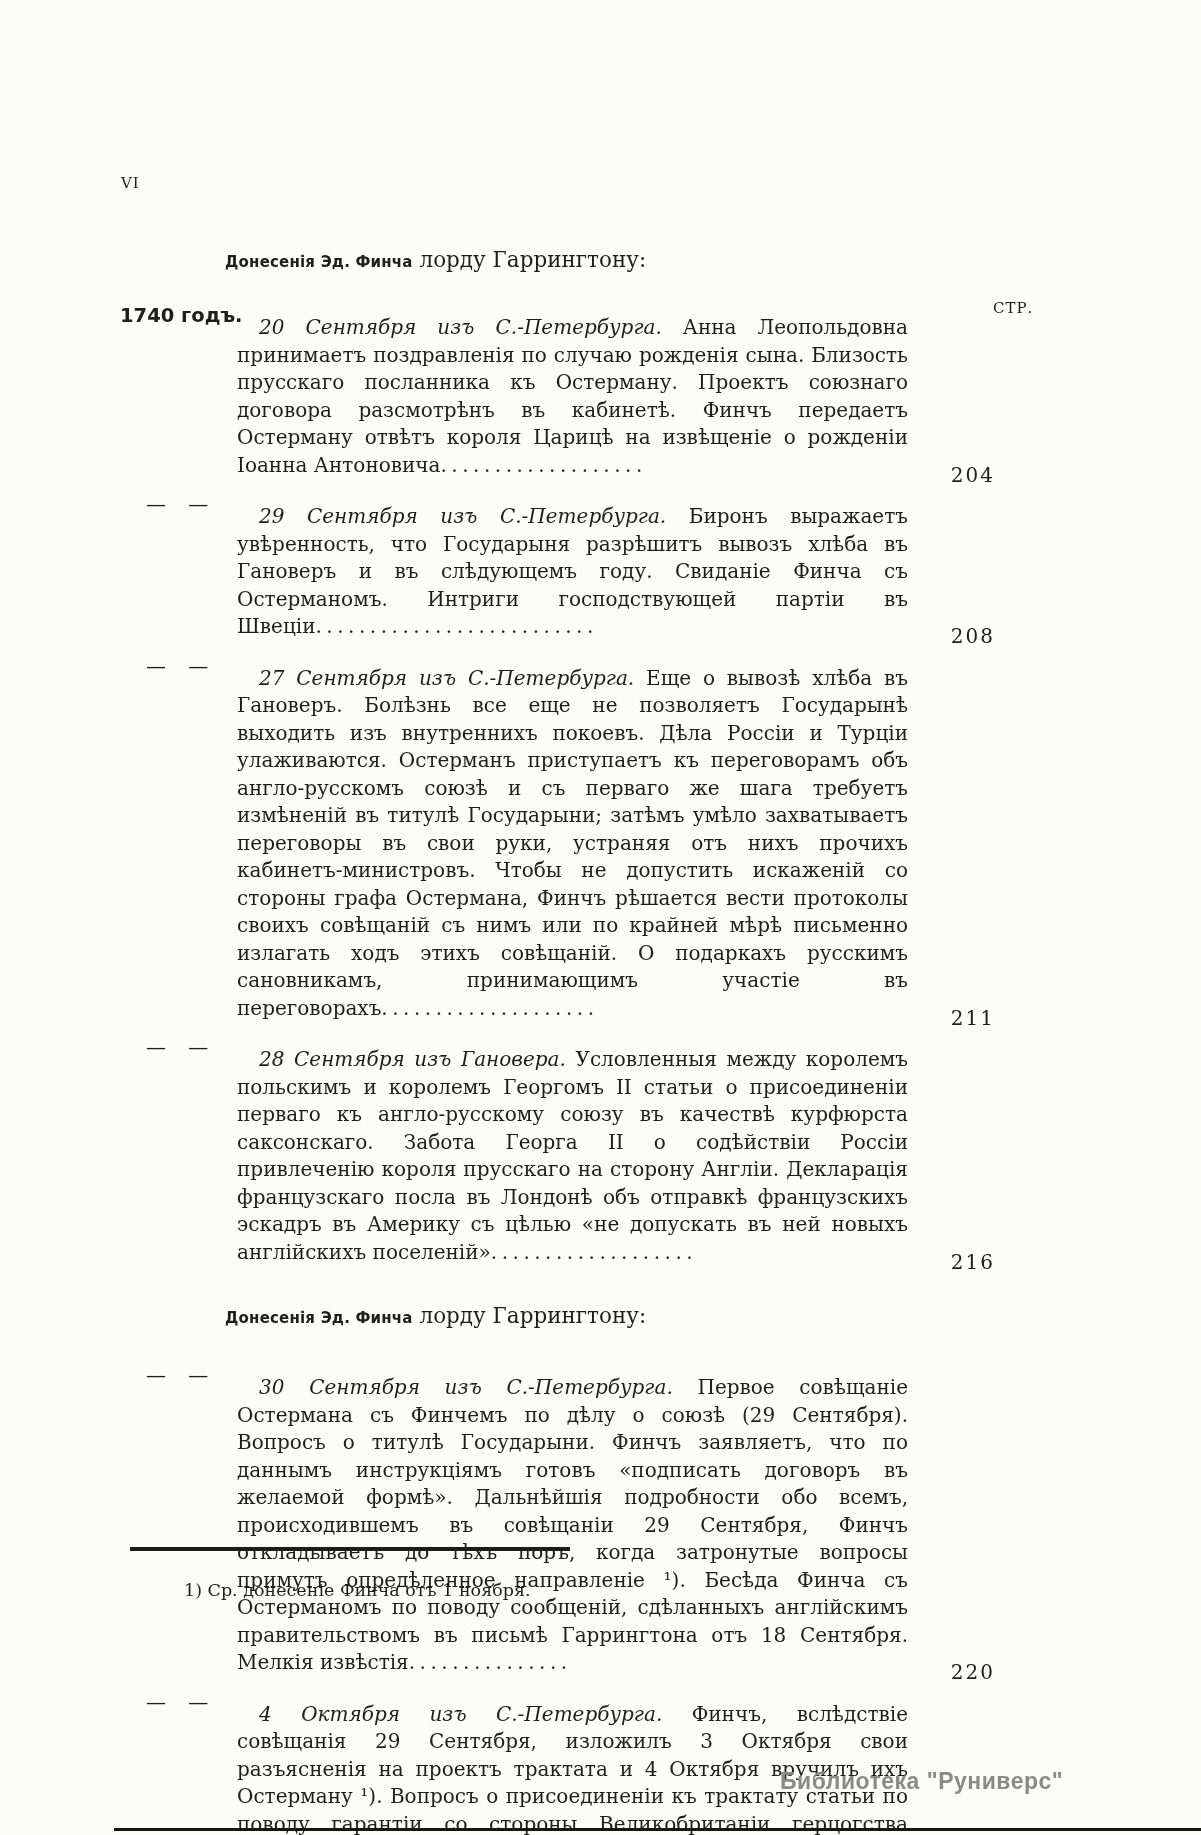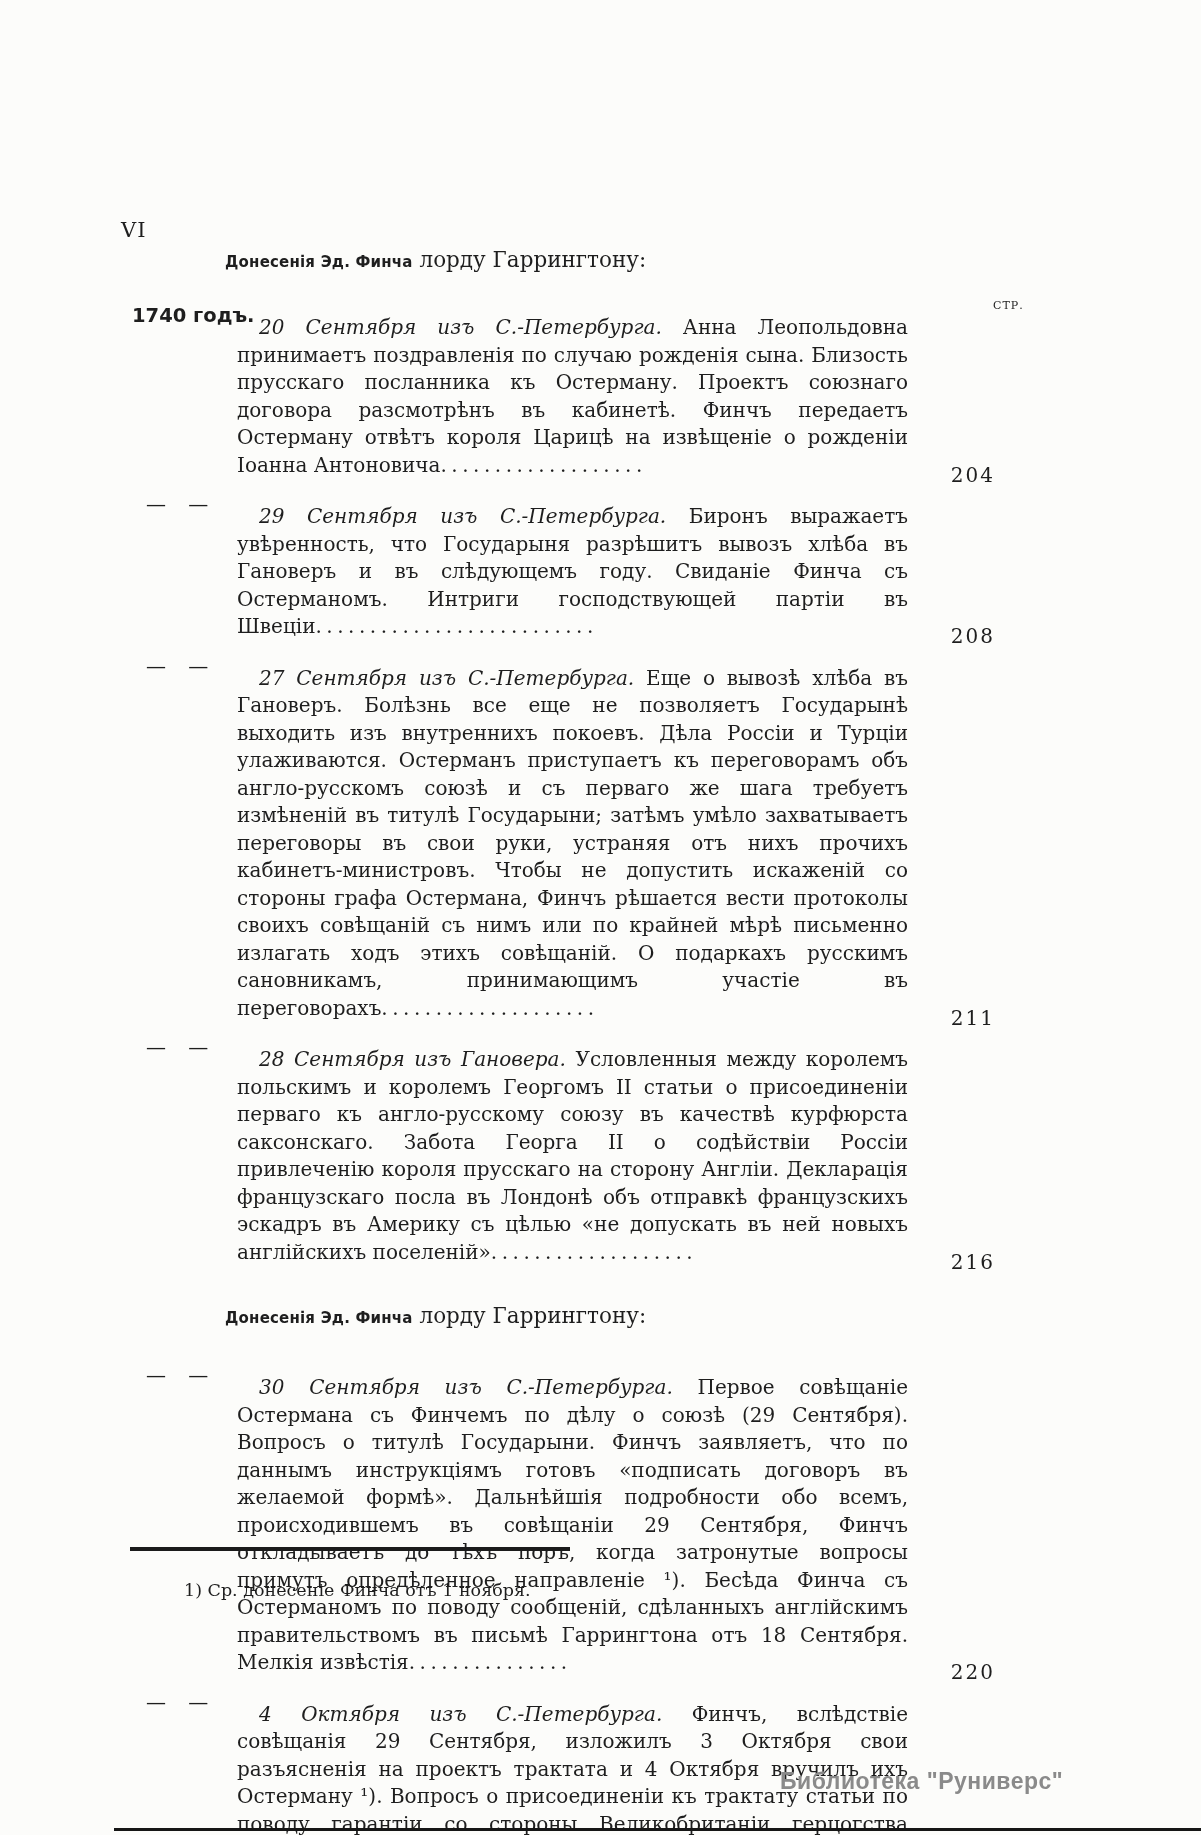--- a/index.html
+++ b/index.html
@@ -7,25 +7,25 @@
     position:relative;
     width:1201px; height:1835px;
     margin:0 auto;
     background:#fcfcfa;
     font-family:"DejaVu Serif", serif;
     color:#1e1e1e;
     overflow:hidden;
   }
   .folio {
     position:absolute; left:121px; top:174px;
-    font-size:21px; letter-spacing:1px;margin-top:44px;
+    font-size:15px; letter-spacing:1px;
   }
   .str-label {
     position:absolute; left:993px; top:299px;
-    font-size:11px; letter-spacing:1px;
+    font-size:15px; letter-spacing:1px;
   }
   .toc { position:absolute; left:120px; top:246px; width:876px; }
   .section-heading {
     padding-left:105px;
     font-size:21.5px; line-height:27px;
     margin:0 0 26px 0;
     white-space:nowrap;
   }
   .section-heading.second { margin-top:24px; margin-bottom:30px; }
   .heading-bold {
@@ -35,21 +35,20 @@
   }
   .entry {
     display:flex; position:relative;
     font-size:20px; line-height:27.5px;
   }
   .marker-col { width:105px; flex:none; }
   .year-marker {
     font-family:"DejaVu Sans", sans-serif;
     font-weight:bold; font-size:19.5px;
     white-space:nowrap;
-    margin-left:12px;
   }
   .dash-marker {
     display:inline-block; padding-left:26px;
     word-spacing:16px; letter-spacing:0;
   }
   .text-col { width:695px; text-align:justify; position:relative; }
   .entry-text { margin:12px; text-indent:22px; }
   .date { font-style:italic; }
   .dots { letter-spacing:4.5px; }
   .page-num {

